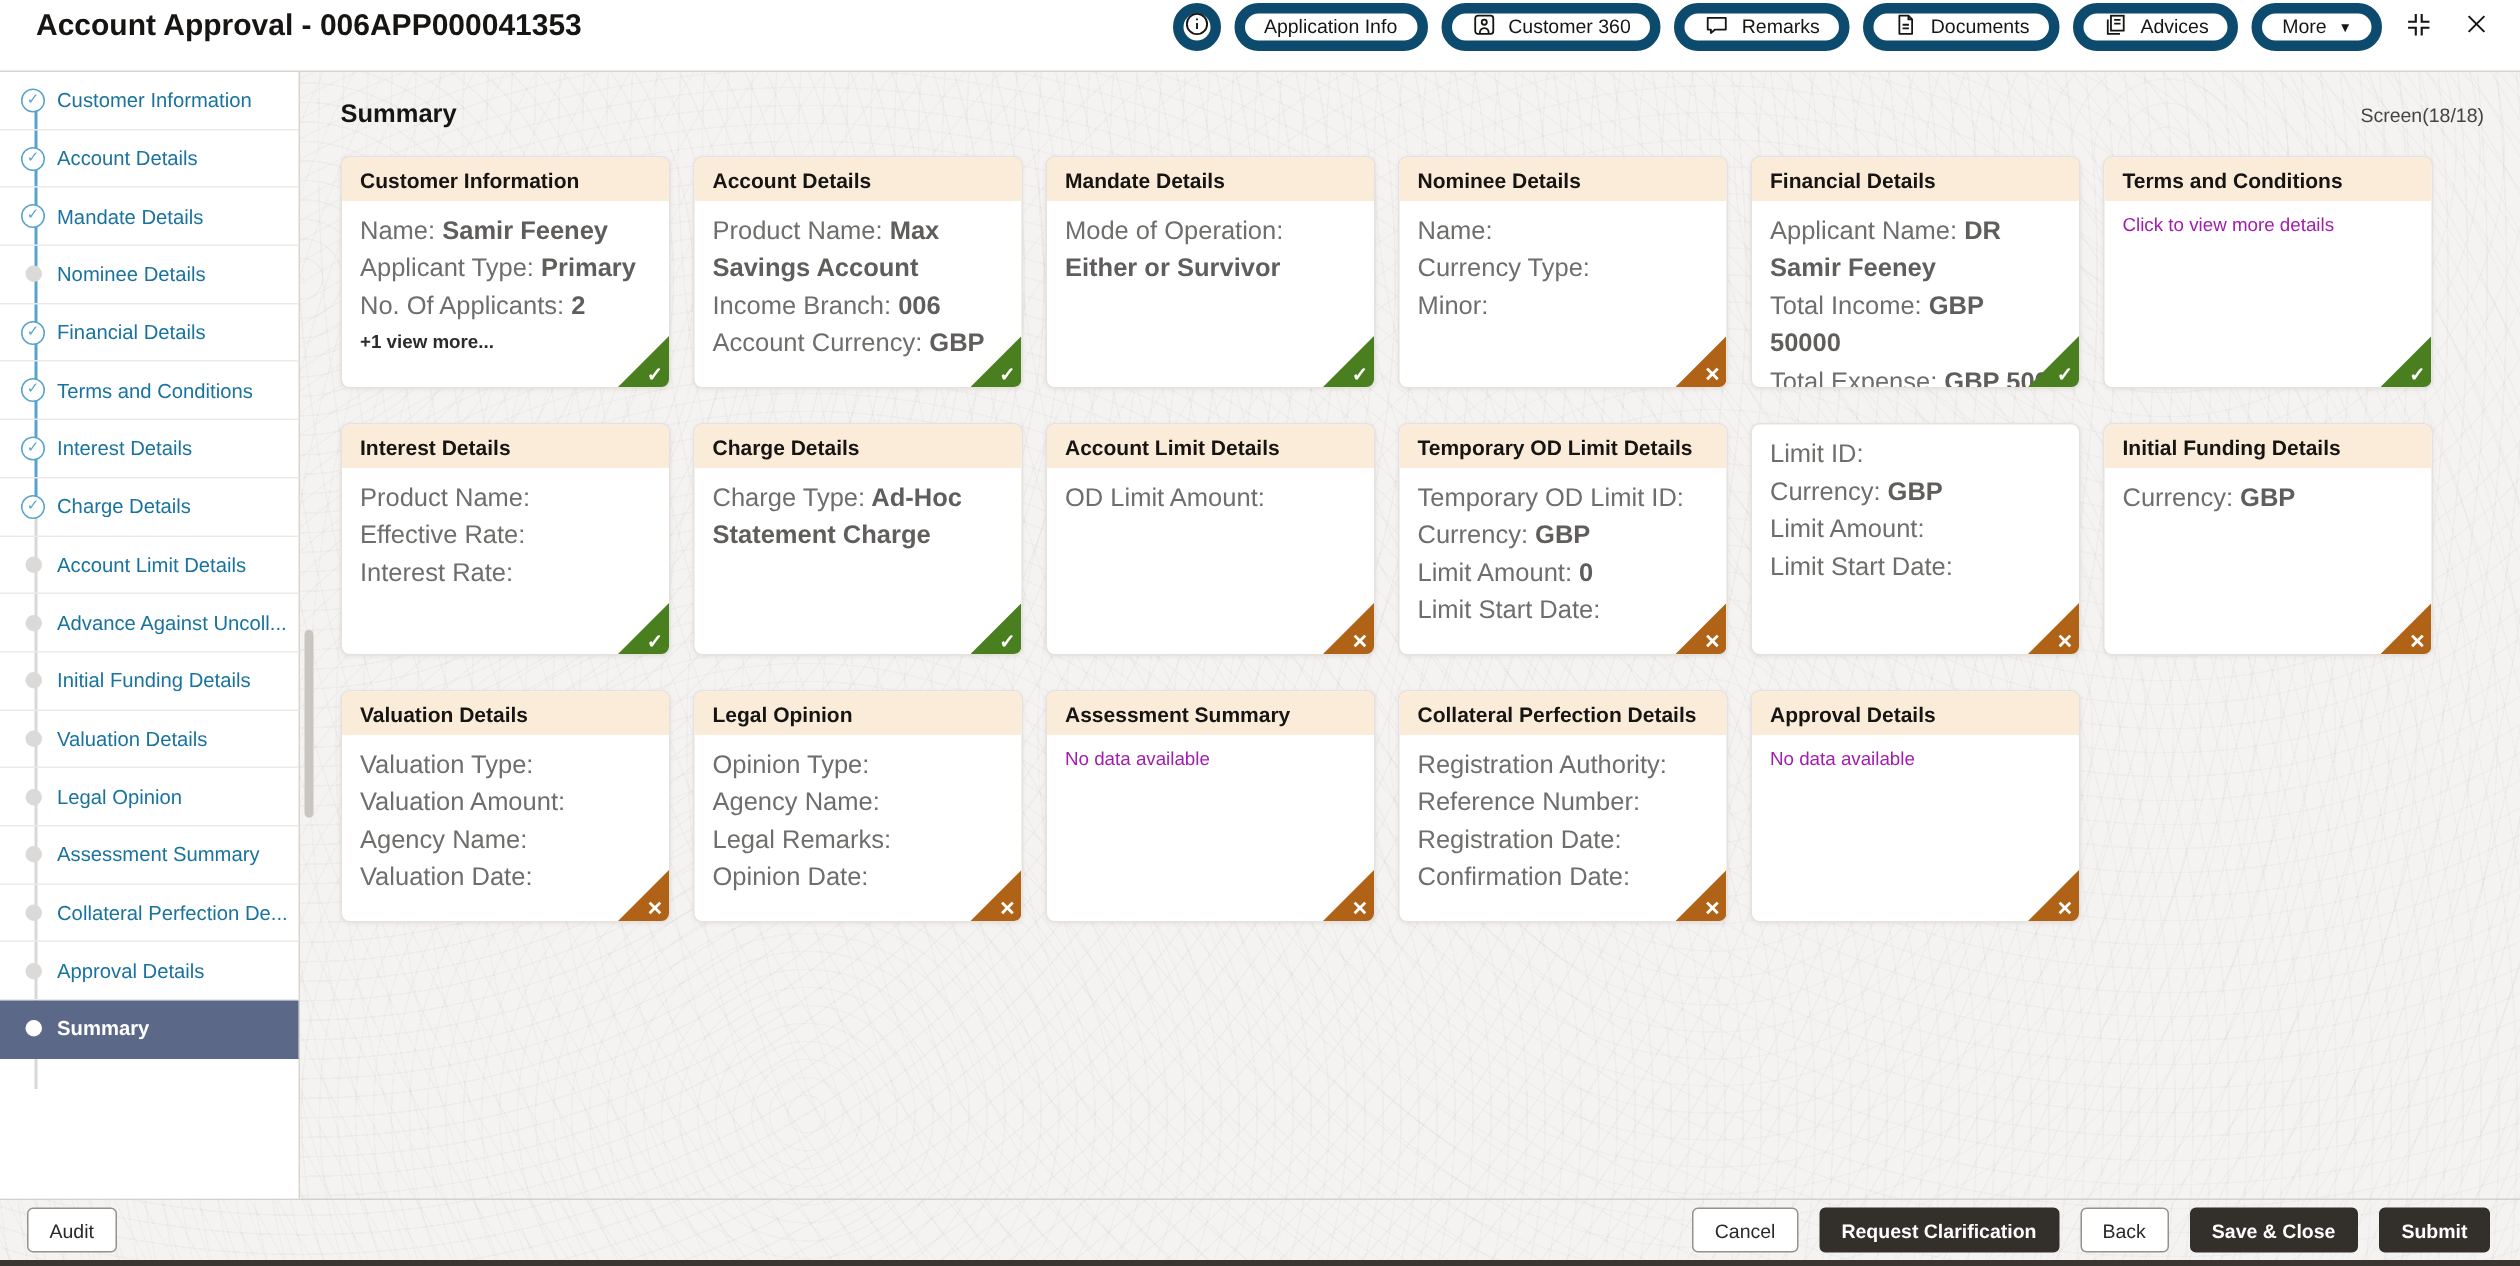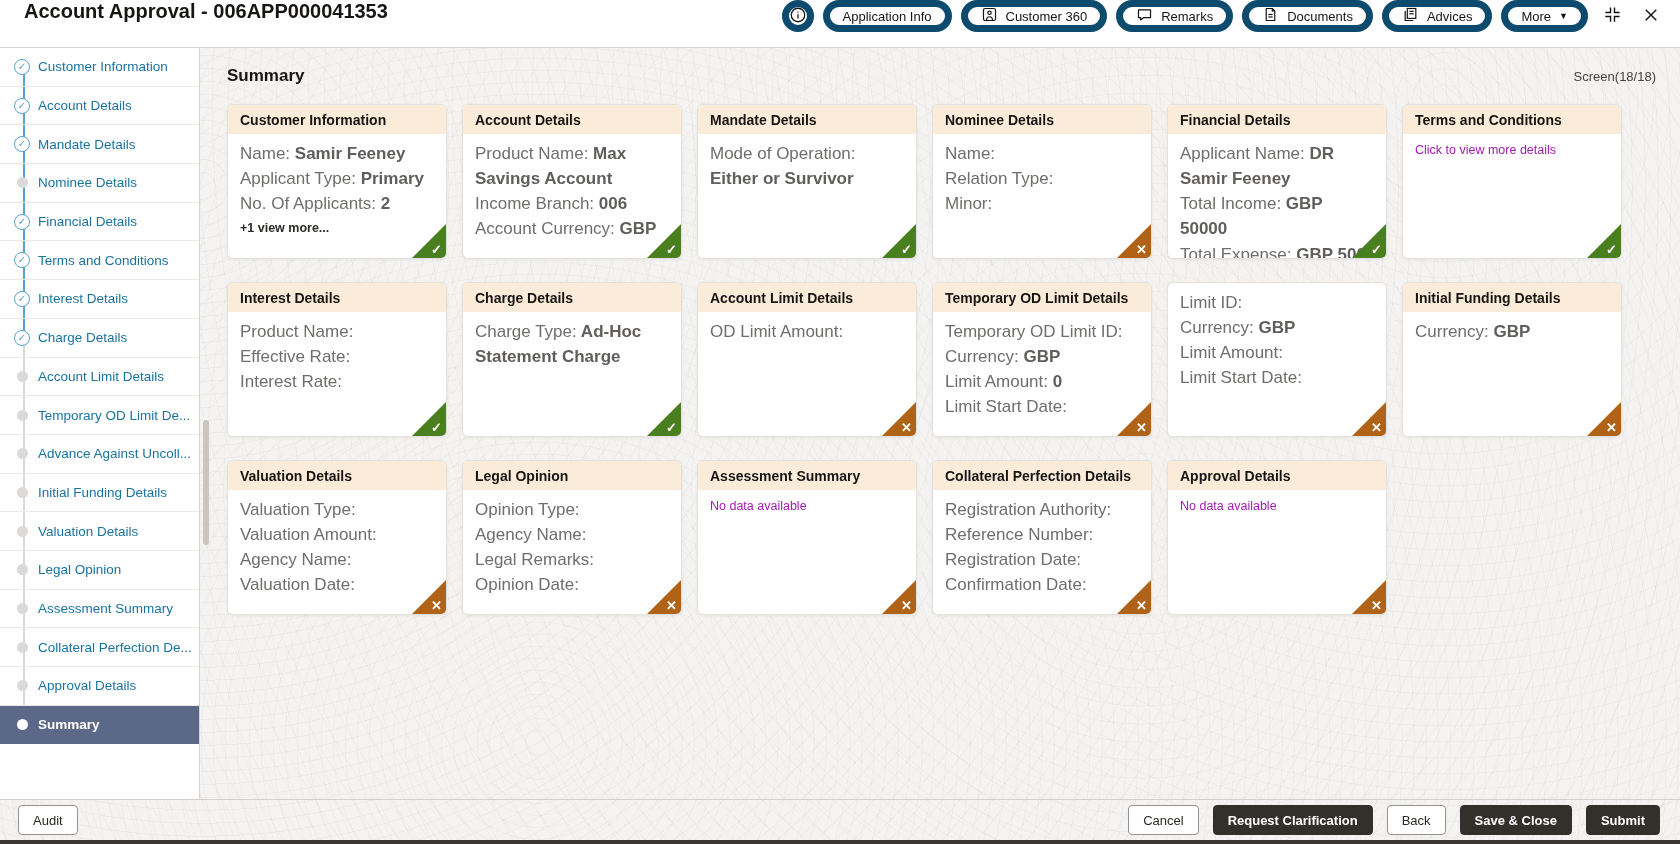--- a/index.html
+++ b/index.html
@@ -7,21 +7,21 @@
   .app { width:1680px; height:844px; display:flex; flex-direction:column; overflow:hidden;
     background-color:#f4f3f1;
     background-image:
       repeating-radial-gradient(circle at 12% 22%, rgba(120,115,110,0.05) 0 1px, transparent 1px 13px),
       repeating-radial-gradient(circle at 86% 12%, rgba(120,115,110,0.045) 0 1px, transparent 1px 16px),
       repeating-radial-gradient(circle at 32% 88%, rgba(120,115,110,0.045) 0 1px, transparent 1px 12px),
       repeating-radial-gradient(circle at 68% 58%, rgba(120,115,110,0.04) 0 1px, transparent 1px 18px);
   }
 
   
-  .topbar { height:48px; background:#fff; border-bottom:1px solid #d8d5d1; display:flex; align-items:flex-start; padding:0 14px 12px 24px; flex:none; }
+  .topbar { height:48px; background:#fff; border-bottom:1px solid #d8d5d1; display:flex; align-items:center; padding:0 14px 12px 24px; flex:none; }
   .page-title { font-size:20px; font-weight:700; color:#161513; white-space:nowrap; }
   .topbar-actions { margin-left:auto; display:flex; align-items:center; gap:9px; }
   .tb-btn { height:32px; background:#fff; border:7px solid #0c4a6e; border-radius:16px; display:flex; align-items:center; gap:8px; padding:0 13px; font-size:13px; color:#161513; cursor:pointer; white-space:nowrap; }
   .tb-btn.icon-only { width:32px; padding:0; justify-content:center; }
   .tb-btn svg { flex:none; }
   .caret { font-size:9px; color:#161513; }
   .winctl { width:30px; height:30px; border:none; background:transparent; display:flex; align-items:center; justify-content:center; cursor:pointer; }
 
   
   .body { flex:1; display:flex; min-height:0; position:relative; }
@@ -188,24 +188,20 @@
           <div class="nav-item">
     <span class="marker check">✓</span>
     <span class="nav-label">Charge Details</span>
   </div>
           <div class="nav-item">
     <span class="marker dot"></span>
     <span class="nav-label">Account Limit Details</span>
   </div>
           <div class="nav-item">
     <span class="marker dot"></span>
-    <span class="nav-label">Temporary OD Limit De...</span>
-  </div>
-          <div class="nav-item">
-    <span class="marker dot"></span>
     <span class="nav-label">Advance Against Uncoll...</span>
   </div>
           <div class="nav-item">
     <span class="marker dot"></span>
     <span class="nav-label">Initial Funding Details</span>
   </div>
           <div class="nav-item">
     <span class="marker dot"></span>
     <span class="nav-label">Valuation Details</span>
   </div>
@@ -268,21 +264,21 @@
               <div class="card-line"><span class="lbl">Mode of Operation:</span><span class="val"> Either or Survivor</span></div>
             </div>
     <div class="badge success">
       <span class="glyph">✓</span>
     </div>
   </div>
           <div class="card">
     <div class="card-head">Nominee Details</div>
     <div class="card-body">
               <div class="card-line"><span class="lbl">Name:</span></div>
-              <div class="card-line"><span class="lbl">Relation Type:</span></div>
+              <div class="card-line"><span class="lbl">Currency Type:</span></div>
               <div class="card-line"><span class="lbl">Minor:</span></div>
             </div>
     <div class="badge error">
       <span class="glyph">✕</span>
     </div>
   </div>
           <div class="card">
     <div class="card-head">Financial Details</div>
     <div class="card-body">
               <div class="card-line"><span class="lbl">Applicant Name:</span><span class="val"> DR Samir Feeney</span></div>

